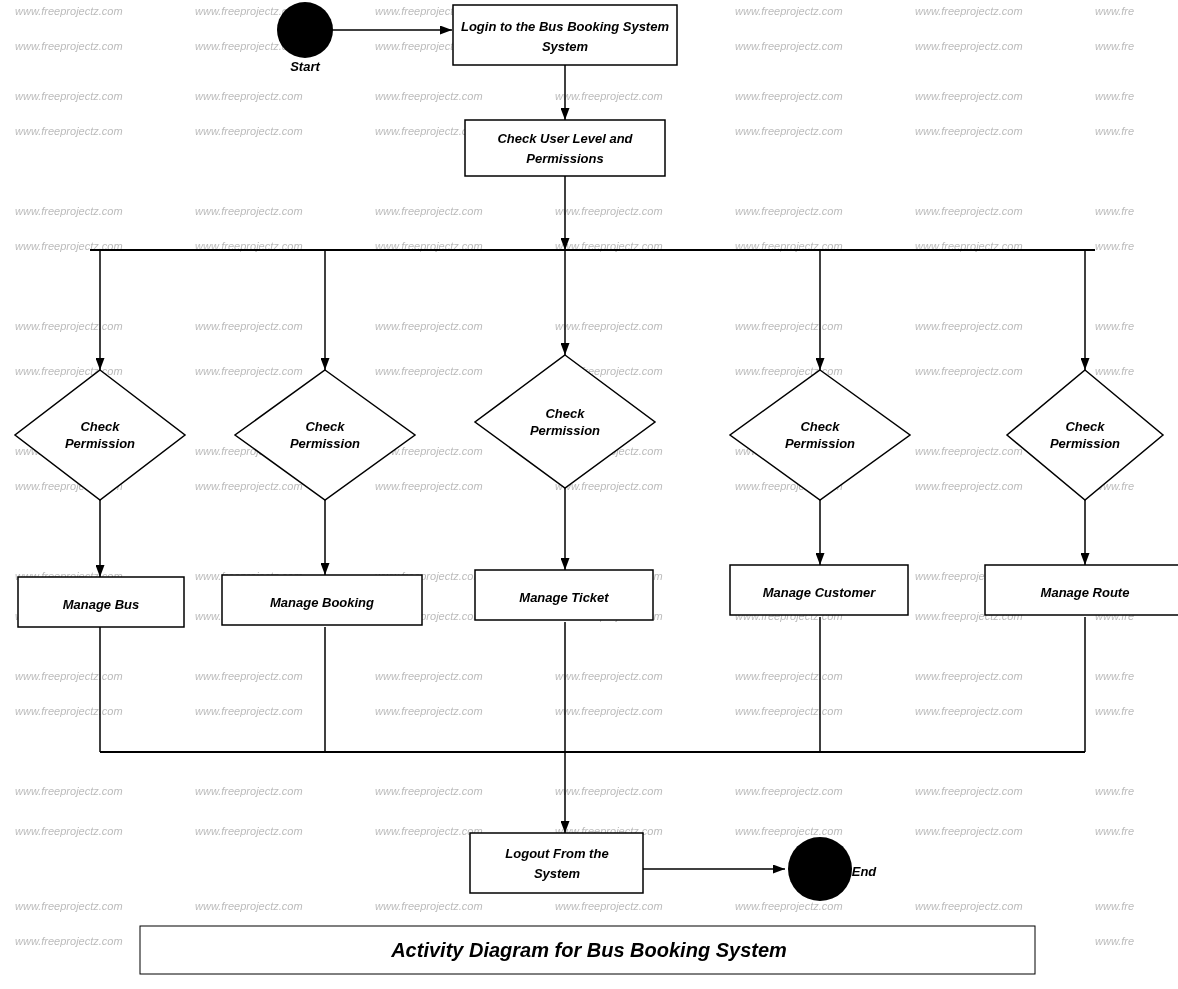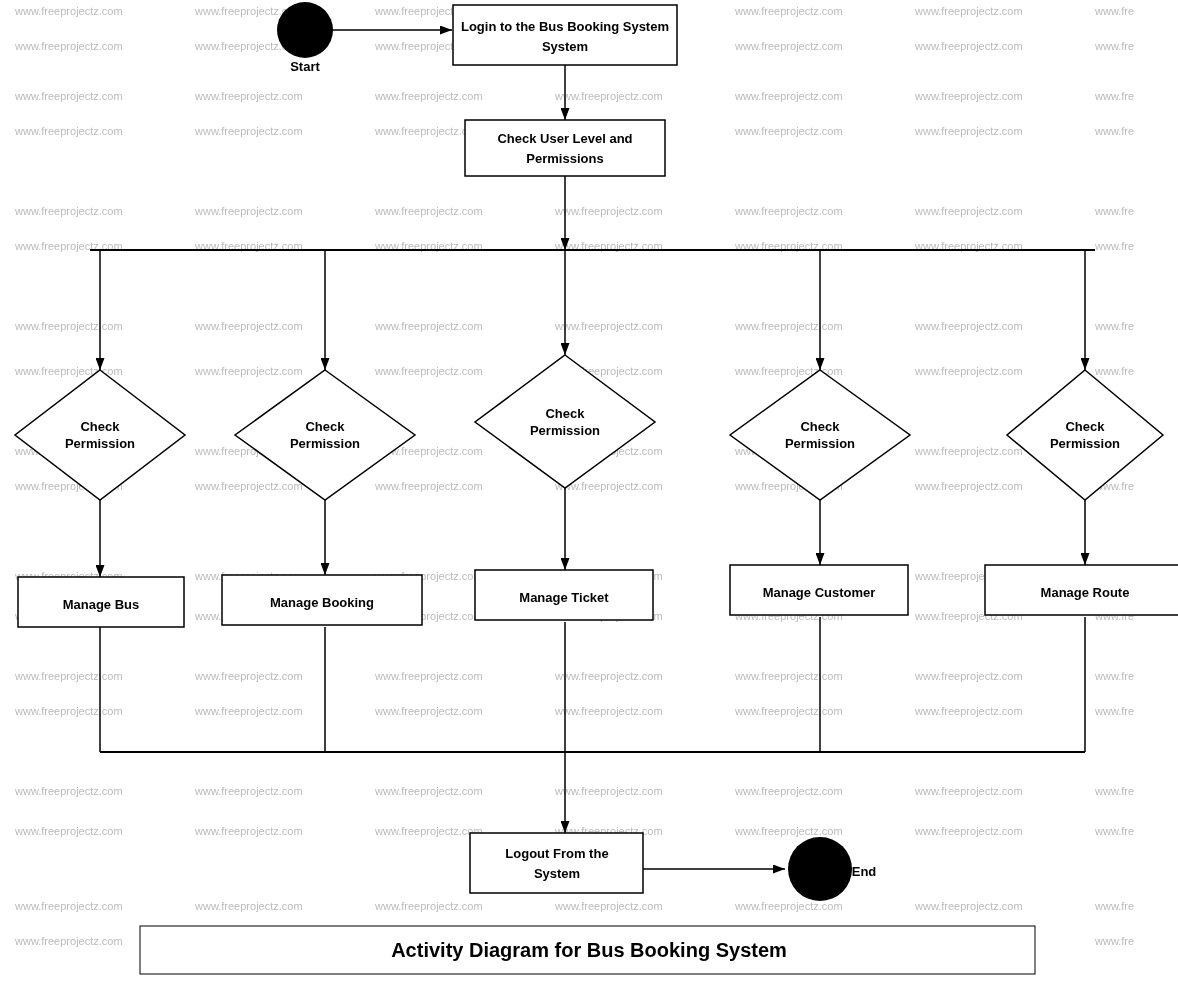--- a/index.html
+++ b/index.html
@@ -10,20 +10,21 @@
       height: 989px;
       overflow: hidden;
       position: relative;
     }
     .diagram-container {
       position: absolute;
       top: 0; left: 0;
       width: 1178px;
       height: 989px;
       z-index: 1;
+      font-style: italic;
     }
     svg {
       width: 1178px;
       height: 989px;
     }
     .node-rect {
       fill: white;
       stroke: black;
       stroke-width: 1.5;
     }

